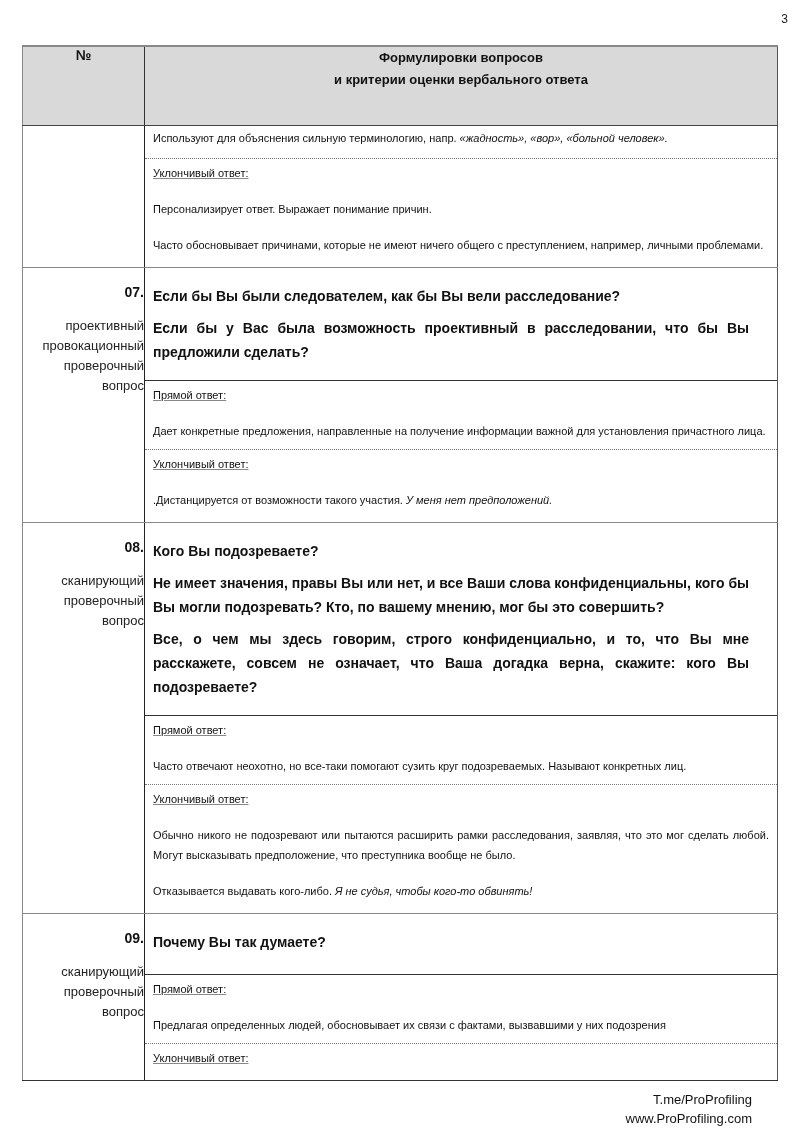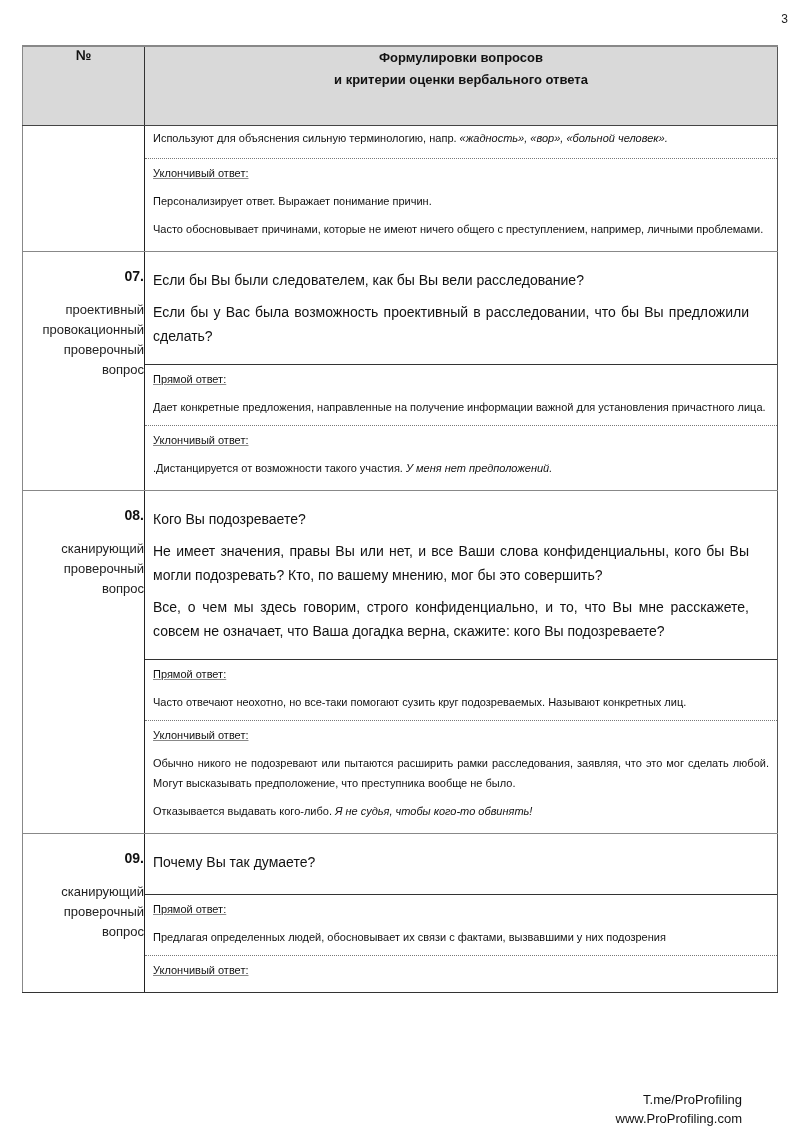--- a/index.html
+++ b/index.html
@@ -10,27 +10,27 @@
   .col-num { width: 122px; }
   .hdr td { background: #d9d9d9; height: 78px; vertical-align: middle; text-align: center; font-weight: bold; font-size: 13px; border-top: 2px solid #888; border-bottom: 1px solid #444; }
   .hdr .h-num { border-left: 1px solid #888; border-right: 1px solid #333; font-size: 14px; }
   .hdr .h-title { border-right: 1px solid #555; line-height: 22px; margin-top: 26px; }
   .numcell { border-left: 1px solid #888; border-right: 1px solid #222; text-align: right; }
   .contentcell { border-right: 1px solid #555; border-radius: 31px; }
   .row-sep td { border-bottom: 1px solid #888; }
   .qnum { font-weight: bold; font-size: 14px; margin-top: 16px; }
   .qtype { font-size: 13px; line-height: 20px; color: #222; margin-top: 16px; }
   .qbox { padding: 8px 12px 10px 8px; border-bottom: 1px solid #333; }
-  .qline { font-weight: normal; font-size: 14px; line-height: 24px; margin: 8px 16px 6px 0; text-align: justify; }
+  .qline { font-weight: bold; font-size: 14px; line-height: 24px; margin: 8px 16px 6px 0; text-align: justify; }
   .sub { padding: 4px 8px 8px 8px; font-size: 11px; line-height: 20px; }
   .sub.dotted { border-bottom: 1px dotted #777; }
   .lbl { text-decoration: underline; text-decoration-color: #888; display: inline-block; }
-  .para { margin-top: 8px; text-align: justify; }
+  .para { margin-top: 16px; text-align: justify; }
   .para i { font-style: italic; }
-  .footer { position: absolute; right: 68px; top: 1090px; text-align: right; font-size: 13px; line-height: 19px; color: #111; }
+  .footer { position: absolute; right: 58px; top: 1090px; text-align: right; font-size: 13px; line-height: 19px; color: #111; }
 </style>
 </head>
 <body>
 
 <div class="page-num">3</div>
 
 <table class="main">
   <colgroup>
       <col class="col-num">
       <col>

